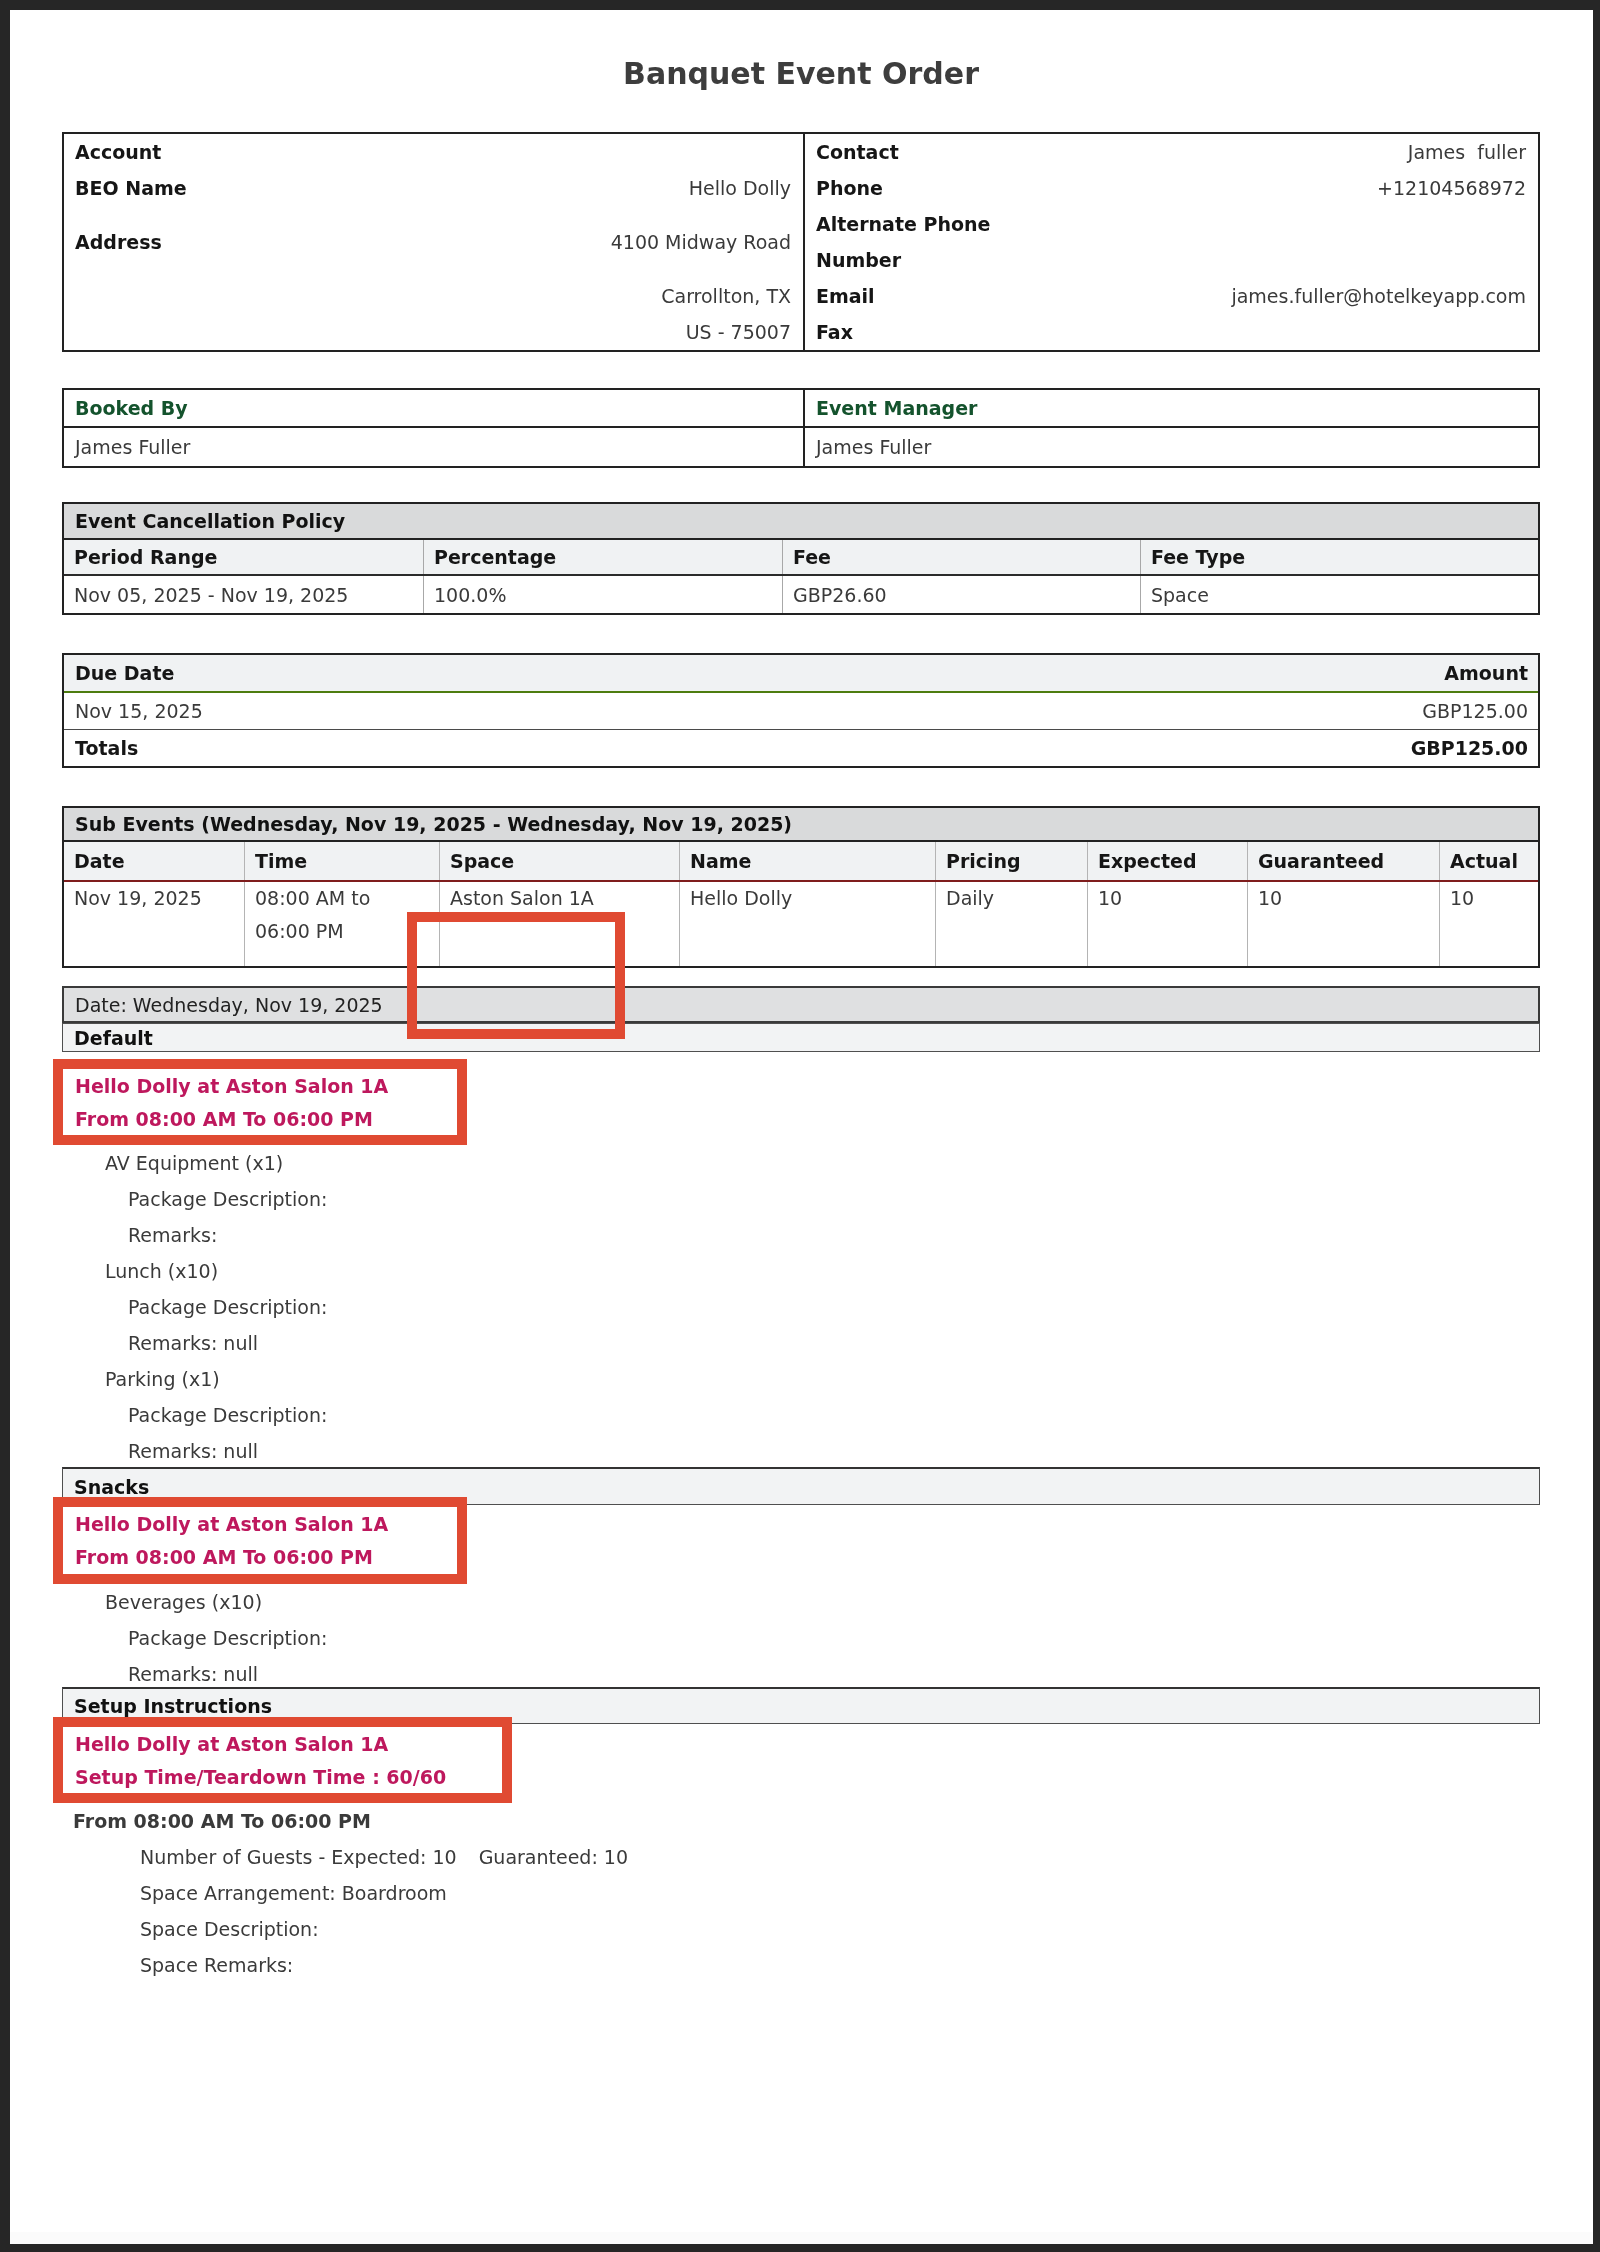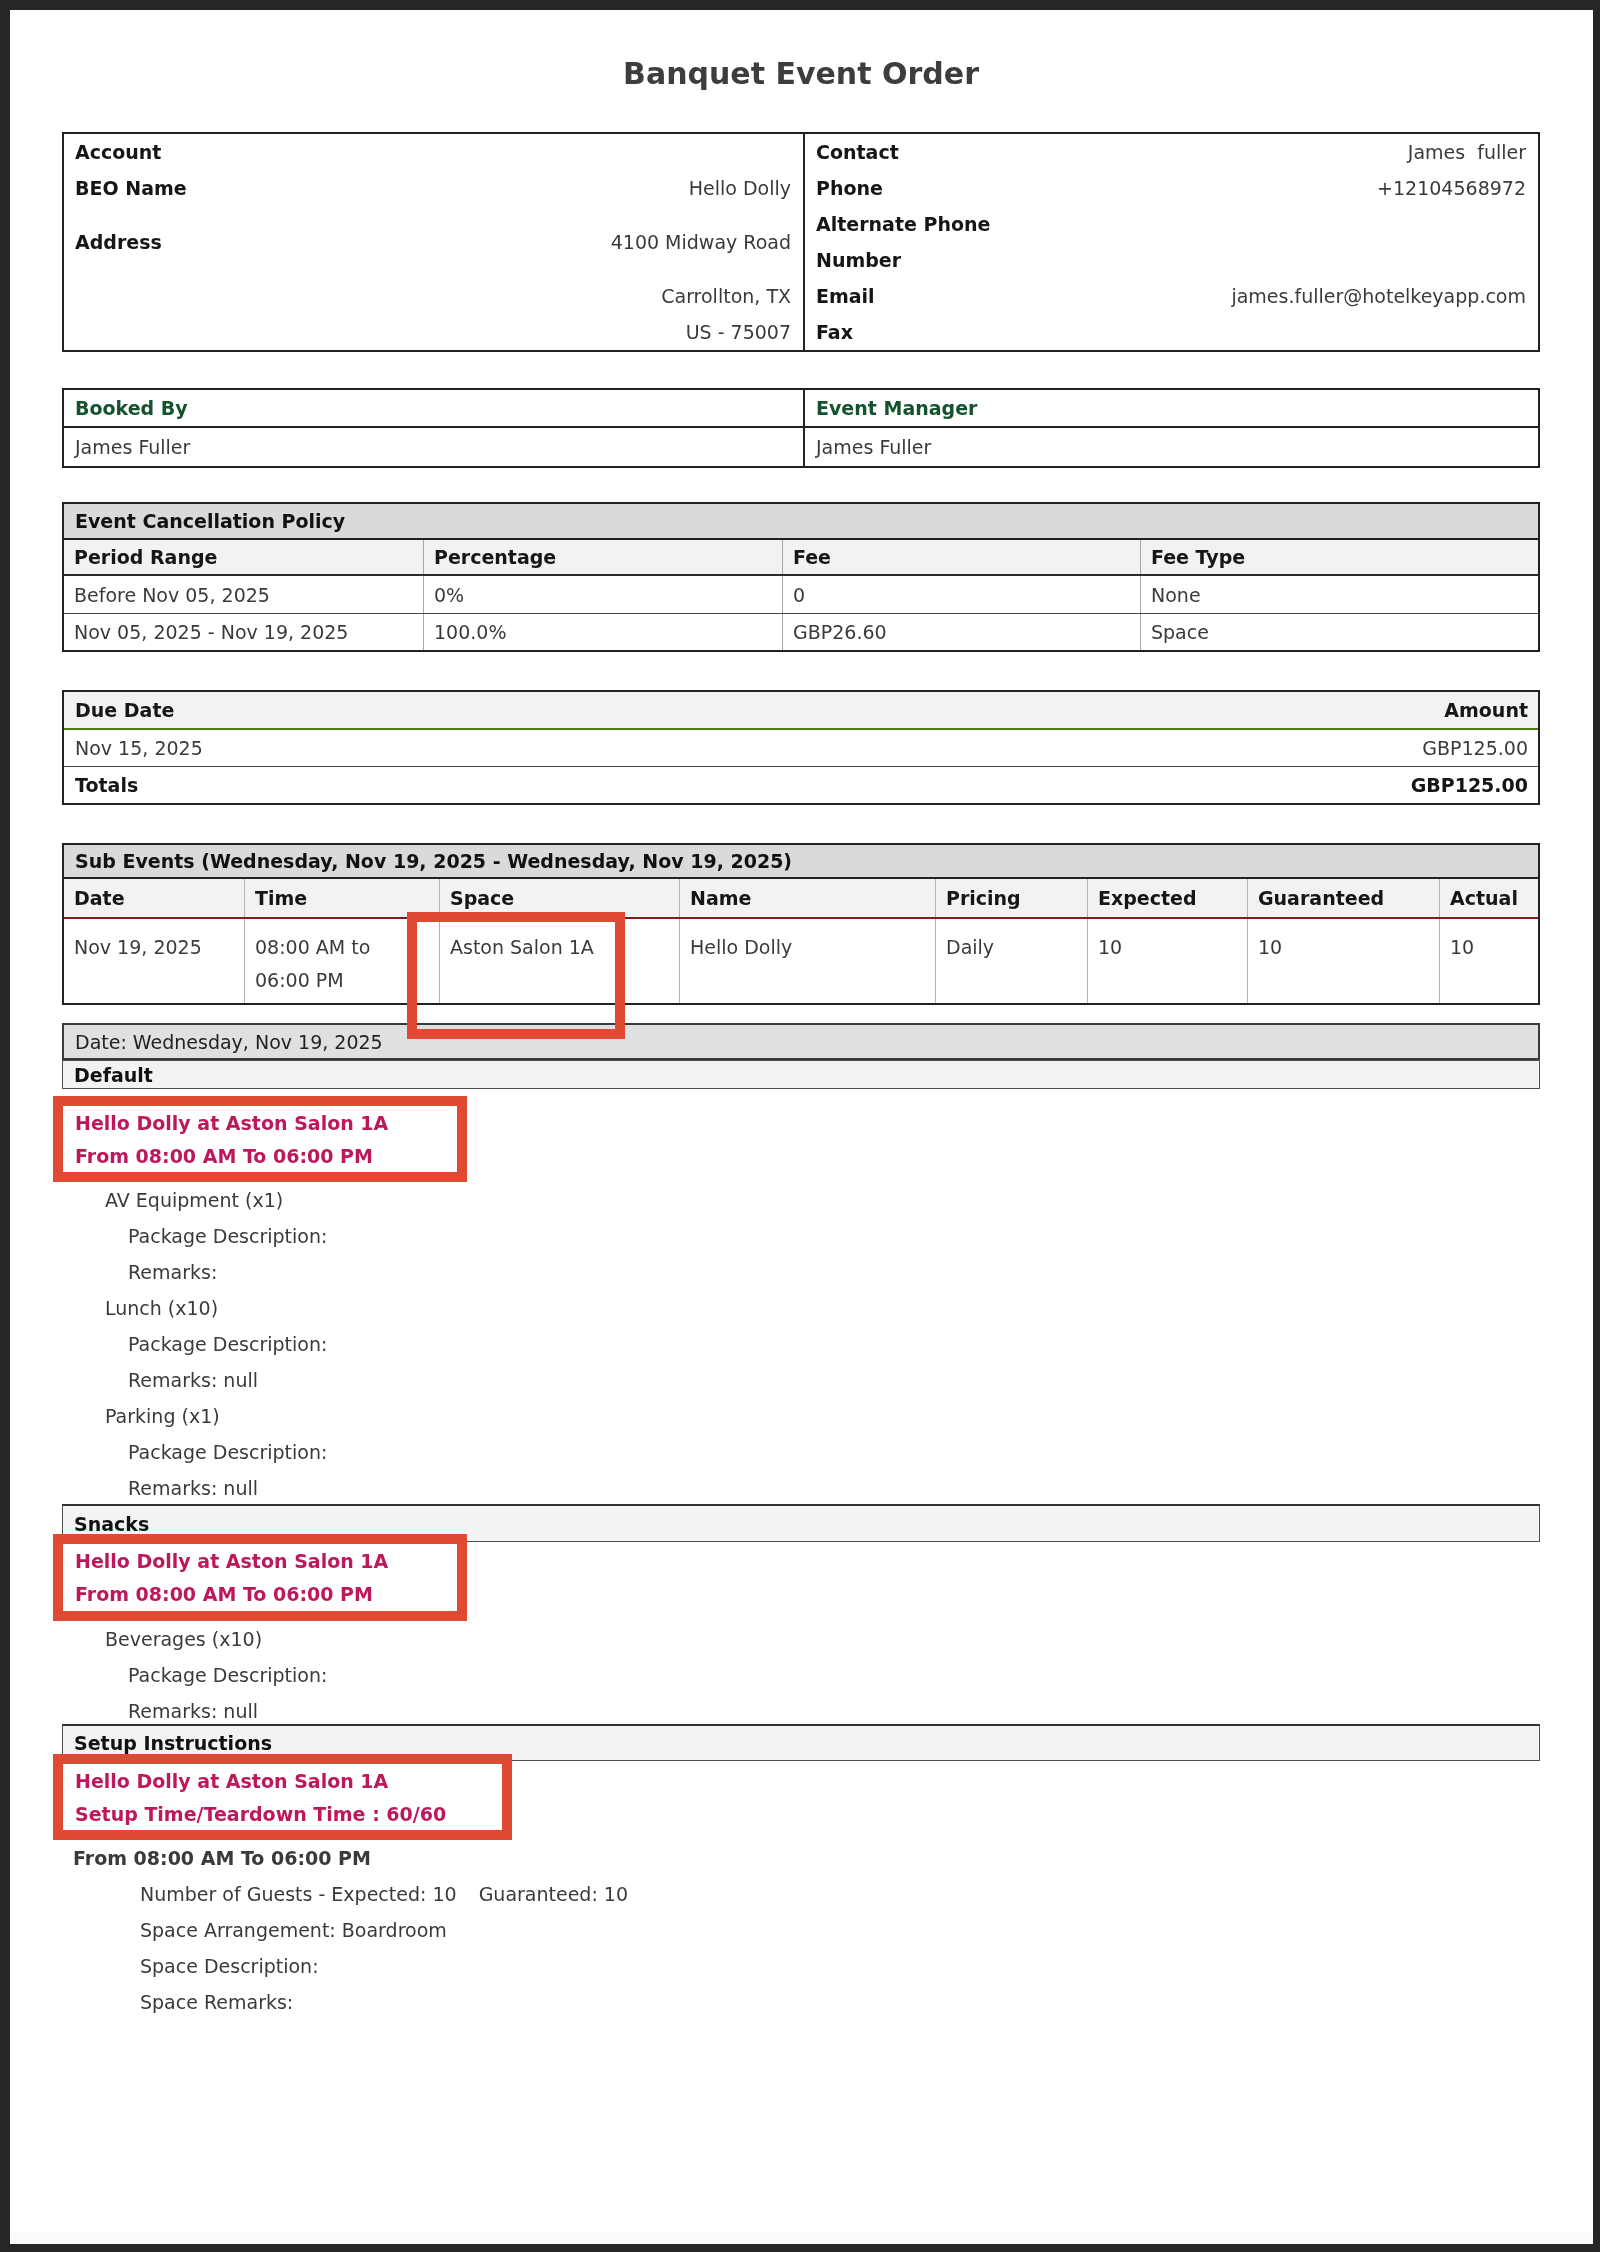--- a/index.html
+++ b/index.html
@@ -74,21 +74,21 @@
   .sc:nth-child(3){width:240px;}
   .sc:nth-child(4){width:256px;}
   .sc:nth-child(5){width:152px;}
   .sc:nth-child(6){width:160px;}
   .sc:nth-child(7){width:192px;}
   .sc:nth-child(8){flex:1;}
   .sc + .sc{border-left:1px solid #b4b4b4;}
   .shead{height:40px;background:#f0f2f3;border-bottom:2px solid #7f1d1d;box-sizing:border-box;}
   .shead .sc{display:flex;align-items:center;font-weight:bold;color:#161616;}
   .srow{height:84px;}
-  .srow .sc{padding-top:12px;line-height:33px;}
+  .srow .sc{padding-top:0;line-height:33px;}
 
   
   .date-bar{margin-top:18px;height:37px;background:#dfe0e1;border:2px solid #3a3a3a;box-sizing:border-box;
             display:flex;align-items:center;padding-left:11px;font-size:19px;color:#222;}
   .sec-bar{background:#f2f3f4;border:1px solid #4f4f4f;box-sizing:border-box;display:flex;
            align-items:center;padding-left:11px;font-weight:bold;font-size:19px;color:#111;}
   .bar-default{height:29px;}
   .bar-snacks{margin-top:-2px;height:38px;border-top:2px solid #333;}
   .bar-setup{margin-top:-5px;height:37px;border-top:2px solid #333;}
 
@@ -176,26 +176,20 @@
       </div>
     </div>
 
     <div class="tbl cancel">
       <div class="bar-title">Event Cancellation Policy</div>
       <div class="cgrid chead">
         <div class="cc">Period Range</div>
         <div class="cc">Percentage</div>
         <div class="cc">Fee</div>
         <div class="cc">Fee Type</div>
-      </div>
-      <div class="cgrid crow">
-        <div class="cc">Before Nov 05, 2025</div>
-        <div class="cc">0%</div>
-        <div class="cc">0</div>
-        <div class="cc">None</div>
       </div>
       <div class="cgrid crow">
         <div class="cc">Nov 05, 2025 - Nov 19, 2025</div>
         <div class="cc">100.0%</div>
         <div class="cc">GBP26.60</div>
         <div class="cc">Space</div>
       </div>
     </div>
 
     <div class="tbl deposit">

